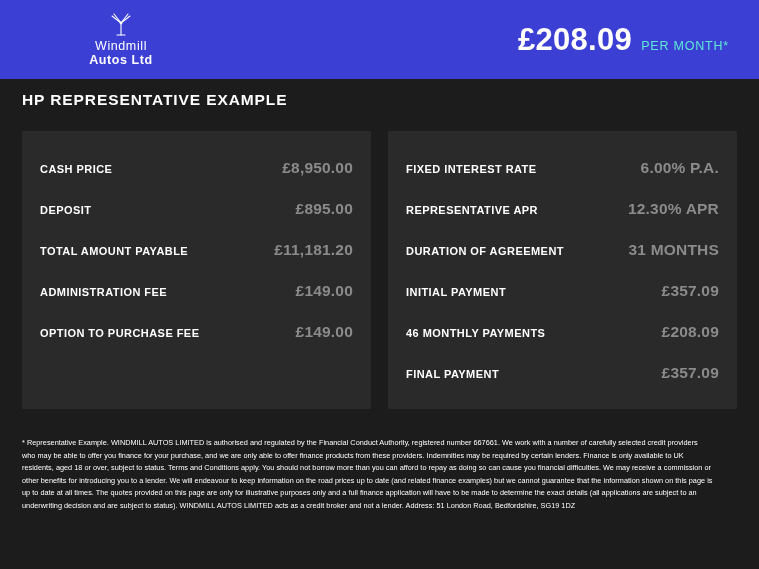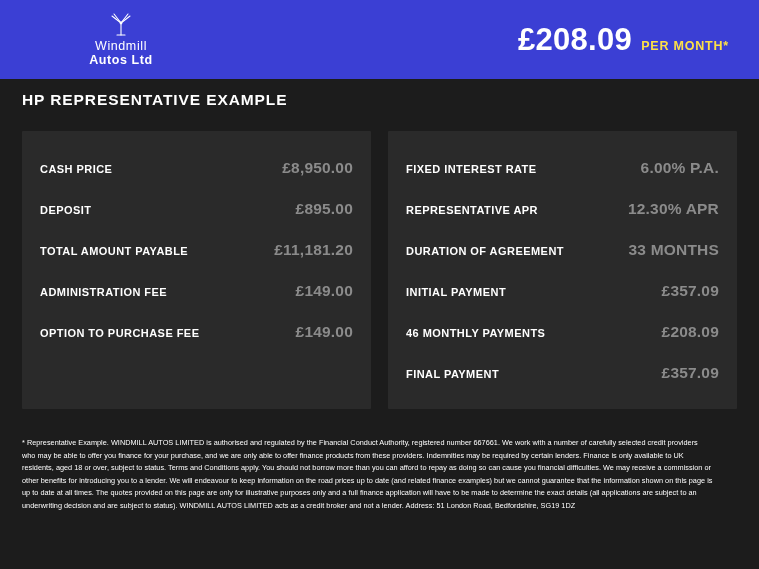--- a/index.html
+++ b/index.html
@@ -73,23 +73,23 @@
   }
   .price-amount {
     font-size: 31px;
     font-weight: bold;
     letter-spacing: 0.3px;
     color: #ffffff;
     line-height: 1;
   }
   .price-period {
     font-size: 12.5px;
-    font-weight: bold;
+    font-weight: normal;
     letter-spacing: 0.8px;
-    color: #fde047;
+    color: #5eead4;
   }
 
   
   .section-title {
     font-size: 15.5px;
     font-weight: bold;
     letter-spacing: 0.9px;
     color: #ffffff;
     padding: 12px 0 0 22px;
   }
@@ -199,21 +199,21 @@
       <div class="row">
         <span class="row-label">FIXED INTEREST RATE</span>
         <span class="row-value">6.00% P.A.</span>
       </div>
       <div class="row">
         <span class="row-label">REPRESENTATIVE APR</span>
         <span class="row-value">12.30% APR</span>
       </div>
       <div class="row">
         <span class="row-label">DURATION OF AGREEMENT</span>
-        <span class="row-value">33 MONTHS</span>
+        <span class="row-value">31 MONTHS</span>
       </div>
       <div class="row">
         <span class="row-label">INITIAL PAYMENT</span>
         <span class="row-value">£357.09</span>
       </div>
       <div class="row">
         <span class="row-label">46 MONTHLY PAYMENTS</span>
         <span class="row-value">£208.09</span>
       </div>
       <div class="row">

